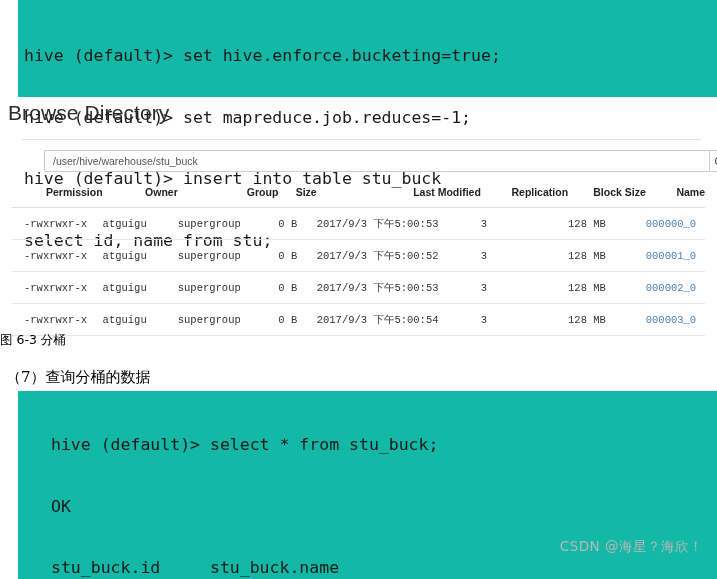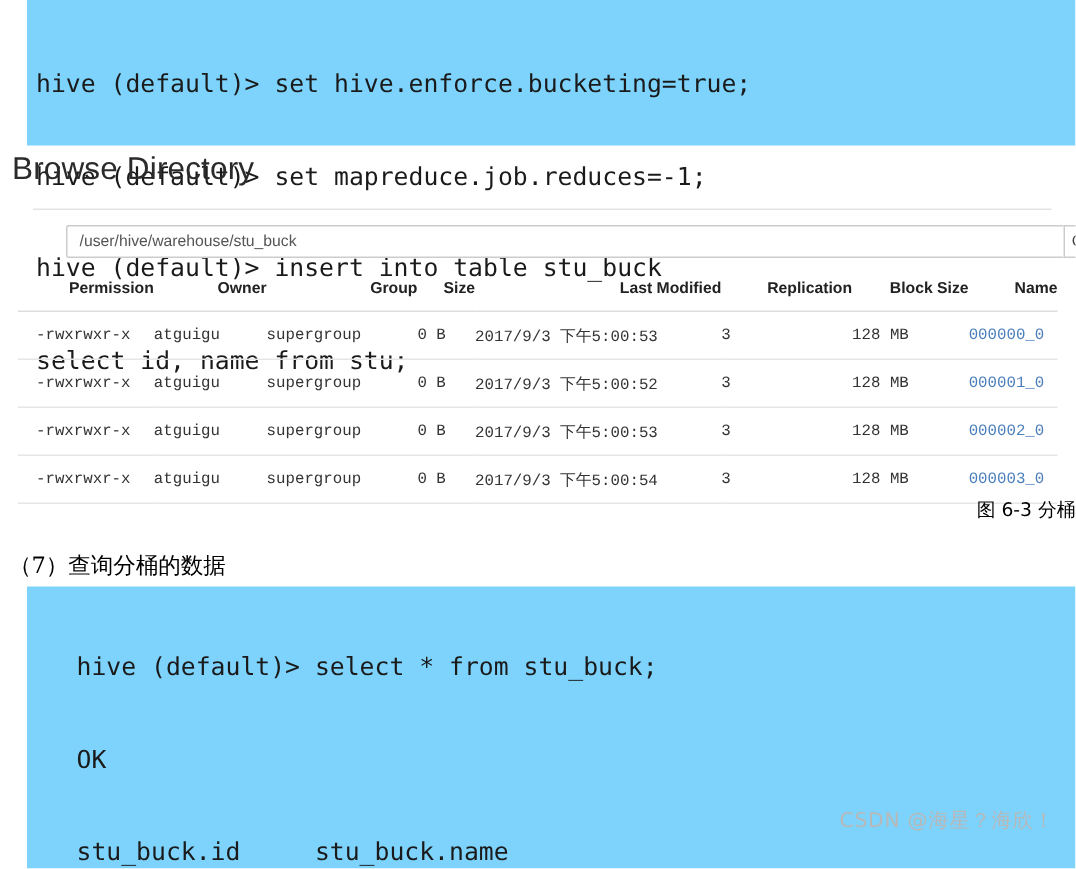--- a/index.html
+++ b/index.html
@@ -12,21 +12,21 @@
     overflow: hidden;
   }
   body {
     font-family: "Liberation Sans", "DejaVu Sans", sans-serif;
     color: #000;
     position: relative;
   }
 
   
   .code-block {
-    background: #7dd3fc;
+    background: #14b8a6;
     font-family: "DejaVu Sans Mono", "Liberation Mono", monospace;
     font-size: 16.5px;
     line-height: 20.5px;
     color: #1a1a1a;
     white-space: pre;
     padding: 4px 0 4px 6px;
     letter-spacing: 0px;
   }
   #code-top {
     position: absolute;
@@ -141,21 +141,21 @@
   .col-blocksize  { width: 80px; }
   .col-name       { width: 60px; }
   .file-link { color: #4a7ebb; text-decoration: none; }
 
   
   #figure-caption {
     position: absolute;
     left: 0;
     top: 332px;
     width: 717px;
-    text-align: right;
+    text-align: left;
     font-family: "DejaVu Sans", sans-serif;
     font-size: 12.5px;
     color: #000;
   }
 
   
   #section-heading {
     position: absolute;
     left: 6px;
     top: 368px;

